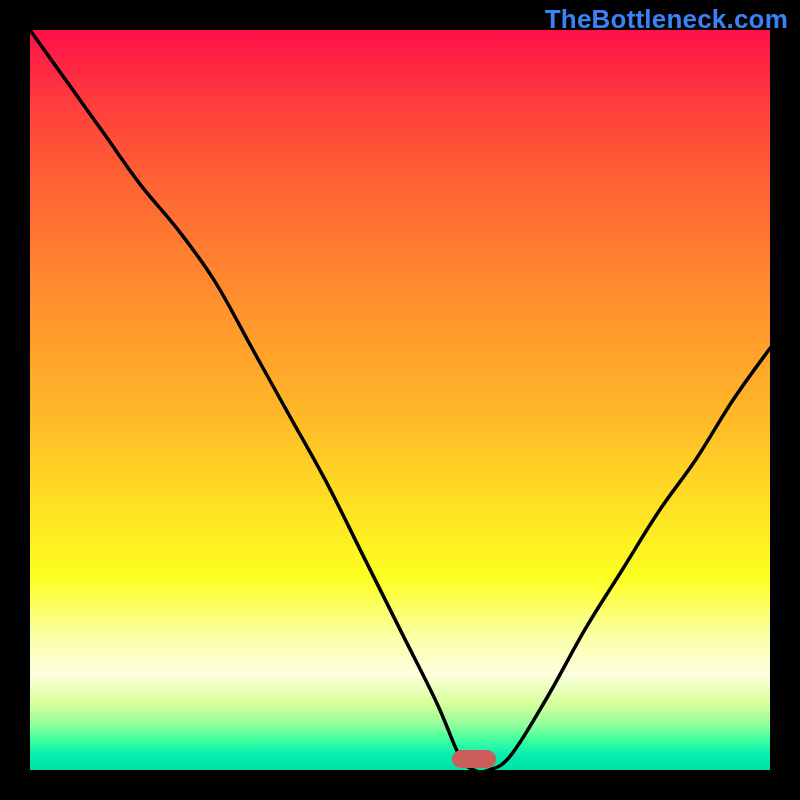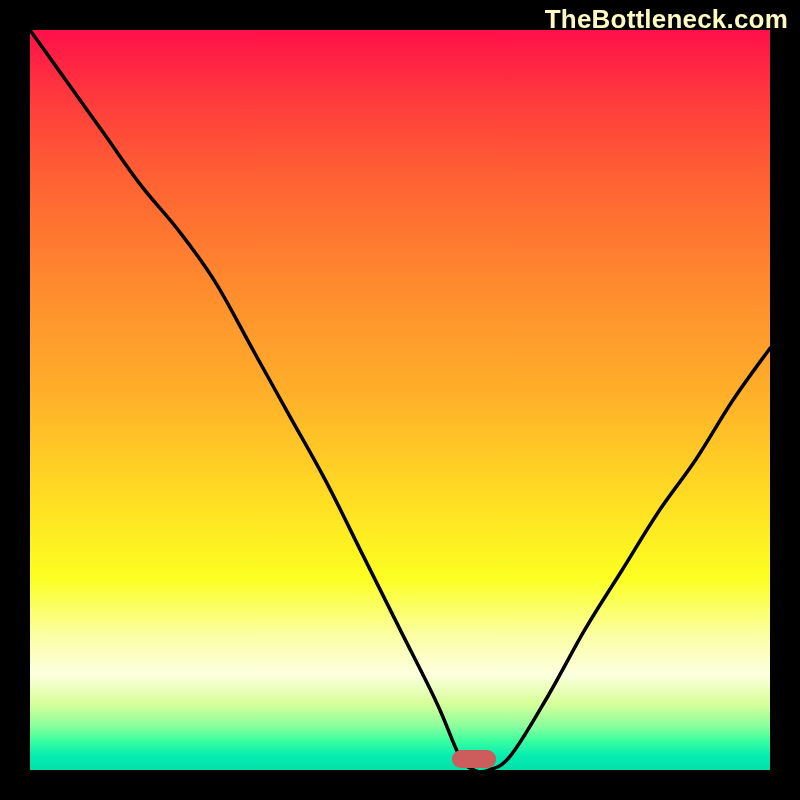--- a/index.html
+++ b/index.html
@@ -10,21 +10,21 @@
     position: relative;
     overflow: hidden;
   }
   .watermark {
     position: absolute;
     top: 4px;
     right: 12px;
     font-family: Arial, Helvetica, sans-serif;
     font-size: 26px;
     font-weight: 600;
-    color: #fef9c3;
+    color: #3b82f6;
     z-index: 10;
     letter-spacing: 0.2px;
   }
   .plot-area {
     position: absolute;
     left: 30px;
     top: 30px;
     width: 740px;
     height: 740px;
     background: linear-gradient(

